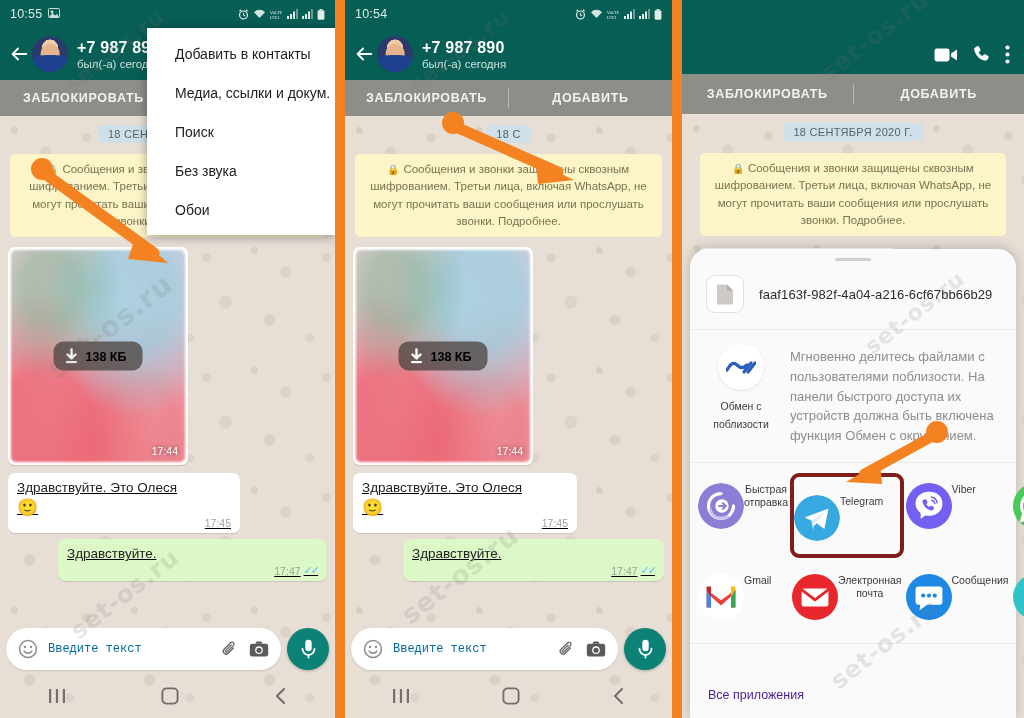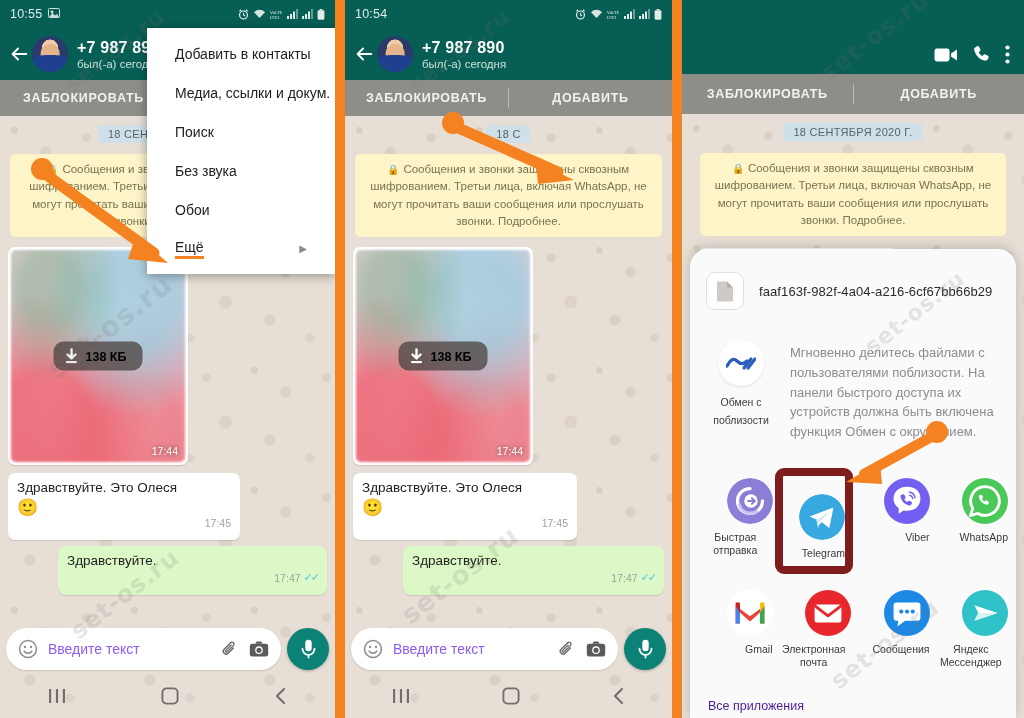--- a/index.html
+++ b/index.html
@@ -105,42 +105,42 @@
     background: rgba(78,70,68,.78); color: #000000; border-radius: 10px;
     padding: 7px 16px 7px 11px; display: flex; align-items: center; gap: 7px;
     font-size: 12.5px; font-weight: bold; white-space: nowrap;
   }
   .dl-pill svg { display: block; }
   .img-time {
     position: absolute; right: 10px; bottom: 8px; color: #fff; font-size: 10.5px;
     text-shadow: 0 0 4px rgba(0,0,0,.6);
   }
 
-  .bubble { position: relative; border-radius: 7px; padding: 6px 9px 11px; box-shadow: 0 1px 1px rgba(0,0,0,.12); }
+  .bubble { position: relative; border-radius: 7px; padding: 6px 9px 4px; box-shadow: 0 1px 1px rgba(0,0,0,.12); text-decoration: underline; }
   .bubble .btxt { font-size: 13.5px; color: #222; line-height: 1.35; }
   .bubble .btime {
     font-size: 10.5px; color: #9aa3a0; text-align: right; margin-top: 1px;
     display: flex; align-items: center; justify-content: flex-end; gap: 3px;
   }
   .in-bubble  { background: #fff;   margin: 8px 95px 0 8px; }
   .out-bubble { background: #dcf8c6; margin: 6px 8px 0 58px; border-radius: 8px; }
   .emoji-row { font-size: 17px; line-height: 1; margin-top: 2px; }
   .ticks { color: #4fc3f7; font-size: 11px; letter-spacing: -2px; }
 
   
   .composer {
     position: absolute; left: 0; right: 0; bottom: 44px; height: 50px;
     display: flex; align-items: center; padding: 0 6px; gap: 6px;
   }
   .input-pill {
     flex: 1; height: 42px; background: #fff; border-radius: 21px;
     display: flex; align-items: center; padding: 0 12px; gap: 10px;
     box-shadow: 0 1px 2px rgba(0,0,0,.12);
   }
-  .input-pill .ph { flex: 1; color: #8b5cf6; font-size: 14px; }
+  .input-pill .ph { flex: 1; color: #0369a1; font-size: 12px; font-family: Liberation Mono, monospace; }
   .input-pill svg { display: block; flex: 0 0 auto; }
   .mic-btn {
     width: 42px; height: 42px; border-radius: 50%; background: #0c8276;
     display: flex; align-items: center; justify-content: center; flex: 0 0 auto;
     box-shadow: 0 1px 3px rgba(0,0,0,.25);
   }
 
   
   .navbar {
     position: absolute; left: 0; right: 0; bottom: 0; height: 44px;
@@ -188,24 +188,24 @@
   .nearby-ico {
     width: 46px; height: 46px; border-radius: 50%; background: #fff; margin: 0 auto 6px;
     display: flex; align-items: center; justify-content: center;
     box-shadow: 0 1px 3px rgba(0,0,0,.1);
   }
   .nearby-label { font-size: 10.5px; color: #3c3c3c; line-height: 1.25; }
   .nearby-desc { font-size: 13px; color: #8d8d8d; line-height: 1.52; padding-top: 3px; }
 
   .app-grid { display: grid; grid-template-columns: repeat(4, 1fr); padding: 10px 6px 8px; row-gap: 6px; }
   .app-cell {
-    position: relative; display: flex; flex-direction: column; align-items: flex-end;
+    position: relative; display: flex; flex-direction: row; align-items: flex-start;
     padding: 10px 2px 8px; border-radius: 9px;
   }
-  .app-cell.selected { border: 8px solid #7f1d1d; padding: 18px 0 6px; }
+  .app-cell.selected { border: 4px solid #7f1d1d; padding: 18px 0 6px; }
   .app-ico { width: 46px; height: 46px; border-radius: 50%; margin-bottom: 7px; display: block; }
   .app-label { font-size: 10.5px; color: #3a3a3a; text-align: center; line-height: 1.25; }
   .allapps { margin-top: auto; padding: 14px 18px 16px; font-size: 12.5px; color: #4c1d95; }
 
   
   .wm {
     position: absolute; font-family: "DejaVu Sans", sans-serif; font-weight: bold;
     color: rgba(120,115,110,.17); transform: rotate(-38deg);
     white-space: nowrap; pointer-events: none; z-index: 40; letter-spacing: 1px;
   }
@@ -382,24 +382,20 @@
           <span class="lbl">Медиа, ссылки и докум.</span>
         </div>
         <div class="mi">
           <span class="lbl">Поиск</span>
         </div>
         <div class="mi">
           <span class="lbl">Без звука</span>
         </div>
         <div class="mi">
           <span class="lbl">Обои</span>
-        </div>
-        <div class="mi hl">
-          <span class="lbl">Ещё</span>
-          <span class="caret">▶</span>
         </div>
       </div>
     <svg class="arrow-svg" style="left:28px;top:155px;width:160px;height:115px;" viewBox="0 0 160 115">
       <circle cx="14" cy="14" r="11" fill="#f58220"></circle>
       <path d="M16 18 L126 98" stroke="#f58220" stroke-width="11" stroke-linecap="round"></path>
       <path d="M140 108 L108 80 L100 104 Z" fill="#f58220"></path>
     </svg>
   </div>
 
   <div class="panel" id="panel2">

